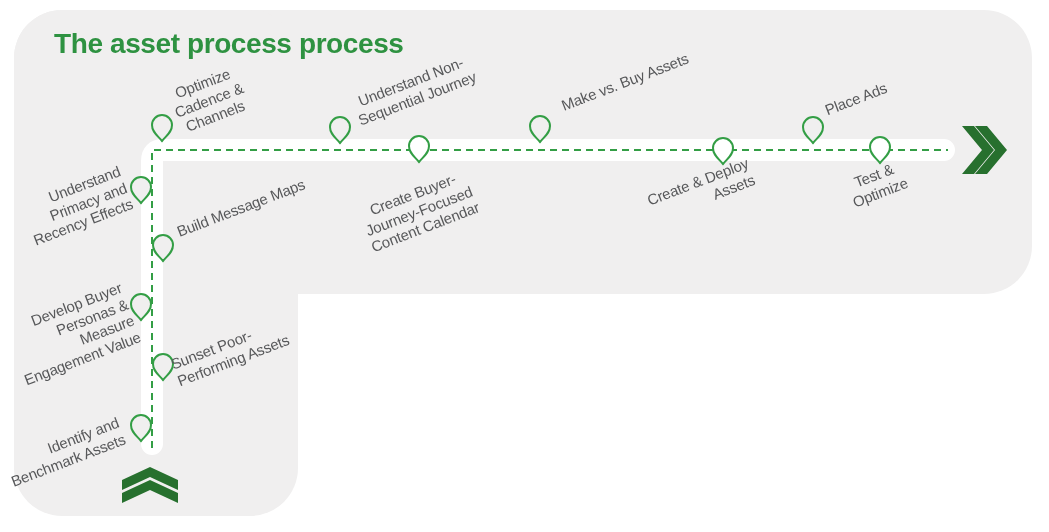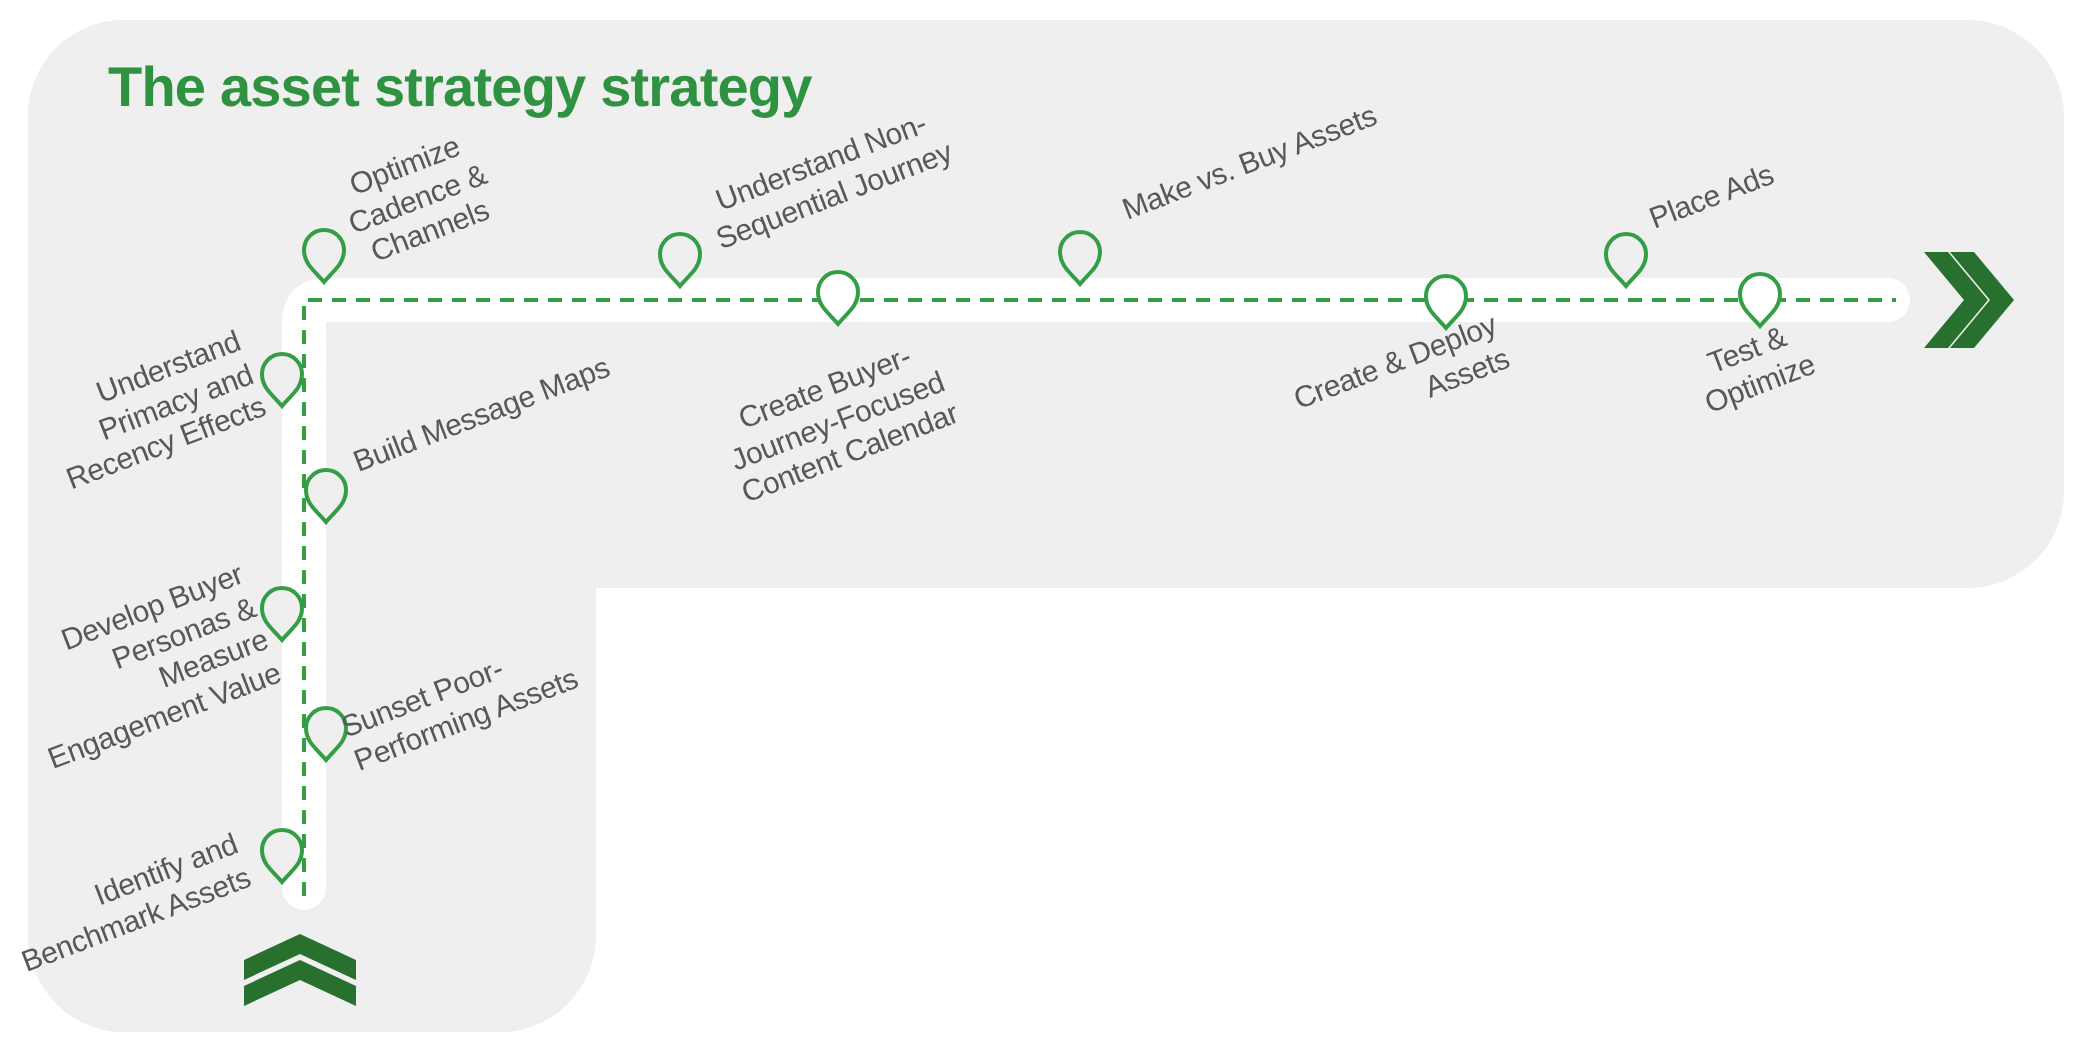--- a/index.html
+++ b/index.html
@@ -25,21 +25,21 @@
   .ln{display:block;}
 </style>
 </head>
 <body>
 
 <div class="canvas">
 
   <div class="panel panel-top"></div>
   <div class="panel panel-left"></div>
 
-  <h1 class="title">The asset strategy strategy</h1>
+  <h1 class="title">The asset process process</h1>
 
   <svg class="overlay" width="1049" height="532" viewBox="0 0 1049 532">
 
     <path d="M152,444 L152,161 Q152,150 163,150 L944,150" fill="none" stroke="#ffffff" stroke-width="22" stroke-linecap="round"></path>
 
     <path d="M152,448 L152,150 L948,150" fill="none" stroke="#339e45" stroke-width="2" stroke-dasharray="7 5"></path>
 
     <g fill="#27702e">
       <path d="M122,480 L150,467 L178,480 L178,490 L150,477 L122,490 Z"></path>
       <path d="M122,493 L150,480 L178,493 L178,503 L150,490 L122,503 Z"></path>

